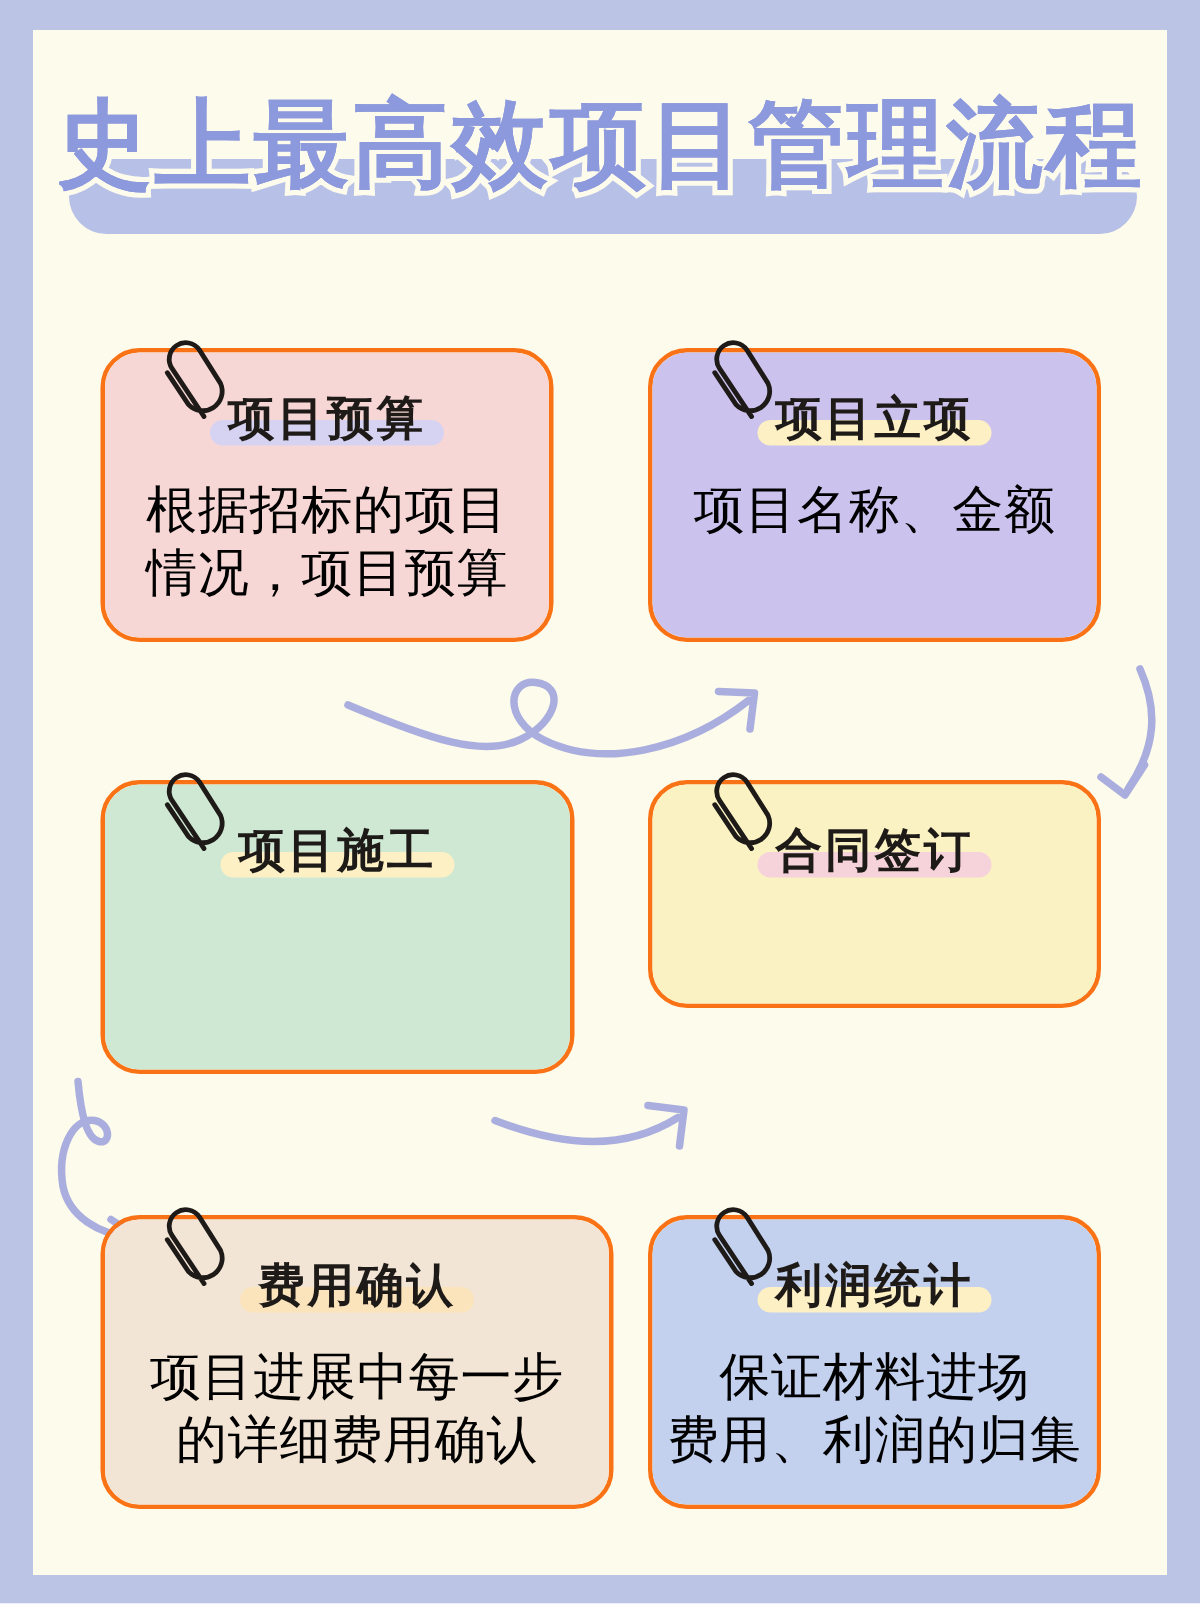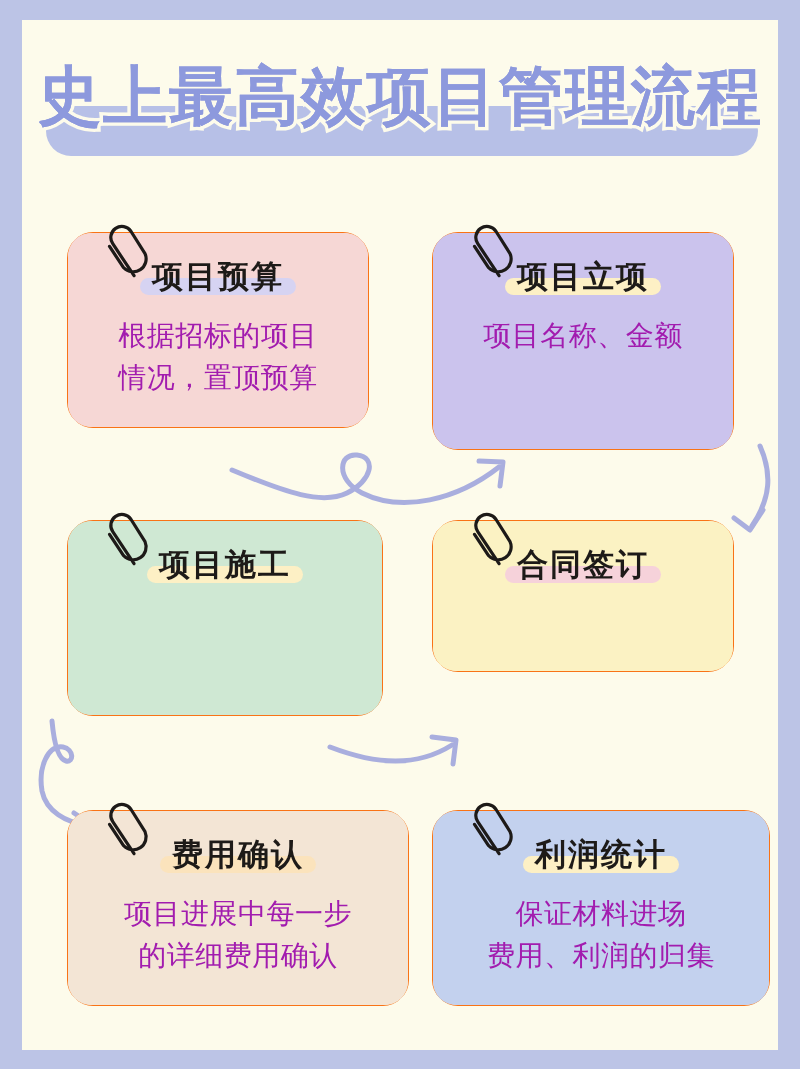--- a/index.html
+++ b/index.html
@@ -74,21 +74,21 @@
     font-weight: bold;
     letter-spacing: 2px;
     color: #8d99dd;
     white-space: nowrap;
   }
 
   
   .card {
     position: absolute;
     box-sizing: border-box;
-    border: 1px solid #f97316;
+    border: 3px solid #f97316;
     border-radius: 26px;
     overflow: visible;
   }
   .card-inner {
     position: absolute;
     left: 0; top: 0; right: 0; bottom: 0;
     border-radius: 23px;
     overflow: hidden;
   }
   .card-heading-wrap {
@@ -121,25 +121,24 @@
     color: #1d1a18;
     letter-spacing: 2px;
     line-height: 44px;
     white-space: nowrap;
   }
   .card-body {
     position: absolute;
     left: 8px;
     right: 8px;
     text-align: center;
-    font-size: 28px;
+    font-size: 34px;
     line-height: 42px;
-    color: #a21caf;
+    color: #000000;
     letter-spacing: 0.5px;
-    font-family: Liberation Mono, monospace;
   }
   .card-body div { white-space: nowrap; }
 
   
   .clip {
     position: absolute;
     left: 28px;
     top: -24px;
     width: 64px;
     height: 84px;
@@ -187,28 +186,28 @@
 
     <div class="card" id="card-0" style="left:45px; top:212px; width:302px; height:196px;">
       <div class="card-inner" style="background: rgb(246, 215, 213);"></div>
       <div class="card-heading-wrap" style="top:22px;">
         <span class="card-heading-hl" style="--hl: #d6d3f2;">
           <span class="card-heading">项目预算</span>
         </span>
       </div>
       <div class="card-body" style="top:84px;">
         <div>根据招标的项目</div>
-        <div>情况，置顶预算</div>
-      </div>
-      <svg class="clip" viewBox="0 0 64 84">
-        <path d="M22,22 L46,52 a11,11 0 0 1 -17,14 L13,45 a13,13 0 0 1 20,-16 L49,49" fill="none" stroke="#1d1a18" stroke-width="3.2" stroke-linecap="round" stroke-linejoin="round" transform="rotate(185 31 44)"></path>
-      </svg>
-    </div>
-
-    <div class="card" id="card-1" style="left:410px; top:212px; width:302px; height:218px;">
+        <div>情况，项目预算</div>
+      </div>
+      <svg class="clip" viewBox="0 0 64 84">
+        <path d="M22,22 L46,52 a11,11 0 0 1 -17,14 L13,45 a13,13 0 0 1 20,-16 L49,49" fill="none" stroke="#1d1a18" stroke-width="3.2" stroke-linecap="round" stroke-linejoin="round" transform="rotate(185 31 44)"></path>
+      </svg>
+    </div>
+
+    <div class="card" id="card-1" style="left:410px; top:212px; width:302px; height:196px;">
       <div class="card-inner" style="background: rgb(203, 195, 237);"></div>
       <div class="card-heading-wrap" style="top:22px;">
         <span class="card-heading-hl" style="--hl: #fdf0c5;">
           <span class="card-heading">项目立项</span>
         </span>
       </div>
       <div class="card-body" style="top:84px;">
         <div>项目名称、金额</div>
       </div>
       <svg class="clip" viewBox="0 0 64 84">
@@ -249,21 +248,21 @@
       </div>
       <div class="card-body" style="top:84px;">
         <div>项目进展中每一步</div>
         <div>的详细费用确认</div>
       </div>
       <svg class="clip" viewBox="0 0 64 84">
         <path d="M22,22 L46,52 a11,11 0 0 1 -17,14 L13,45 a13,13 0 0 1 20,-16 L49,49" fill="none" stroke="#1d1a18" stroke-width="3.2" stroke-linecap="round" stroke-linejoin="round" transform="rotate(185 31 44)"></path>
       </svg>
     </div>
 
-    <div class="card" id="card-5" style="left:410px; top:790px; width:338px; height:196px;">
+    <div class="card" id="card-5" style="left:410px; top:790px; width:302px; height:196px;">
       <div class="card-inner" style="background: rgb(195, 209, 238);"></div>
       <div class="card-heading-wrap" style="top:22px;">
         <span class="card-heading-hl" style="--hl: #fdf0c5;">
           <span class="card-heading">利润统计</span>
         </span>
       </div>
       <div class="card-body" style="top:84px;">
         <div>保证材料进场</div>
         <div>费用、利润的归集</div>
       </div>

